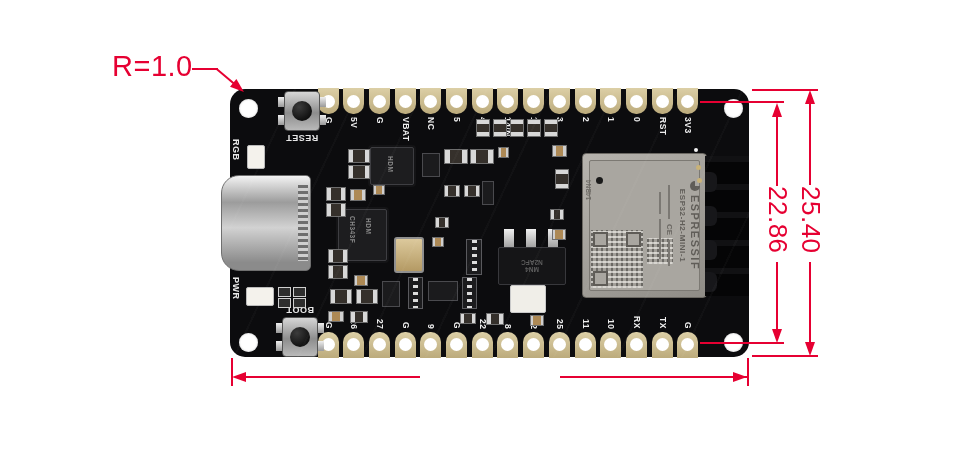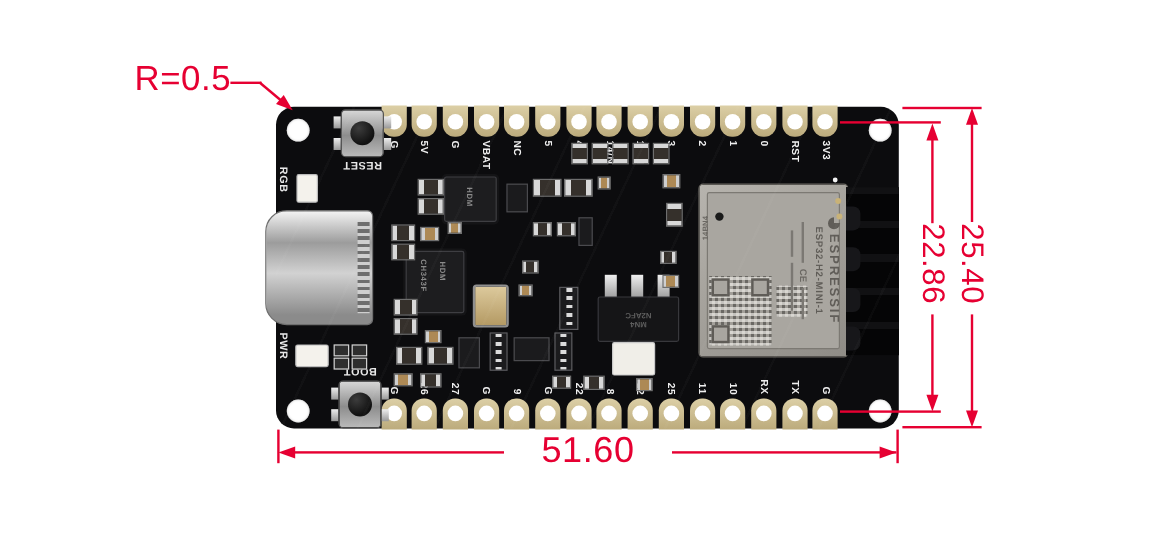--- a/index.html
+++ b/index.html
@@ -381,34 +381,33 @@
         <div class="cmp rc" style="left: 120px; top: 222px; width: 16px; height: 10px;"></div>
         <div class="cmp strip" style="left: 178px; top: 188px; width: 13px; height: 30px;"></div>
         <div class="cmp chip" style="left: 198px; top: 192px; width: 28px; height: 18px;"></div>
         <div class="cmp strip" style="left: 232px; top: 188px; width: 13px; height: 30px;"></div>
         <div class="cmp rc" style="left: 230px; top: 224px; width: 14px; height: 9px;"></div>
         <div class="cmp rc" style="left: 256px; top: 224px; width: 16px; height: 10px;"></div>
         <div class="cmp tan" style="left: 300px; top: 226px; width: 12px; height: 9px;"></div>
       </div>
   </div>
 
-  <div class="dim-text" style="left:112px;top:50px;">R=0.5</div>
+  <div class="dim-text" style="left:112px;top:50px;">R=1.0</div>
   <div class="dline" style="left:192px;top:68px;width:26px;height:2px;"></div>
   <div class="abs" style="left:217px;top:68px;width:34px;height:2px;transform:rotate(40deg);transform-origin:0 0;">
     <div class="dline" style="left:0;top:0;width:24px;height:2px;"></div>
     <span class="ah ah-right" style="left:22px;top:-4px;"></span>
   </div>
 
   <div class="dline" style="left:231px;top:358px;width:2px;height:28px;"></div>
   <div class="dline" style="left:747px;top:358px;width:2px;height:28px;"></div>
   <div class="dline" style="left:237px;top:376px;width:183px;height:2px;"></div>
   <div class="dline" style="left:560px;top:376px;width:187px;height:2px;"></div>
   <span class="ah ah-left" style="left:232px;top:372px;"></span>
   <span class="ah ah-right" style="left:733px;top:372px;"></span>
-  <div class="dim-text" style="left:420px;top:359px;width:140px;text-align:center;font-size:30px;">51.60</div>
 
   <div class="dline" style="left:752px;top:89px;width:66px;height:2px;"></div>
   <div class="dline" style="left:752px;top:355px;width:66px;height:2px;"></div>
   <div class="dline" style="left:809px;top:95px;width:2px;height:90px;"></div>
   <div class="dline" style="left:809px;top:262px;width:2px;height:90px;"></div>
   <span class="ah ah-up" style="left:805px;top:90px;"></span>
   <span class="ah ah-down" style="left:805px;top:342px;"></span>
   <div class="dim-text vert" style="left:795px;top:186px;">25.40</div>
 
   <div class="dline" style="left:700px;top:101px;width:84px;height:2px;"></div>

